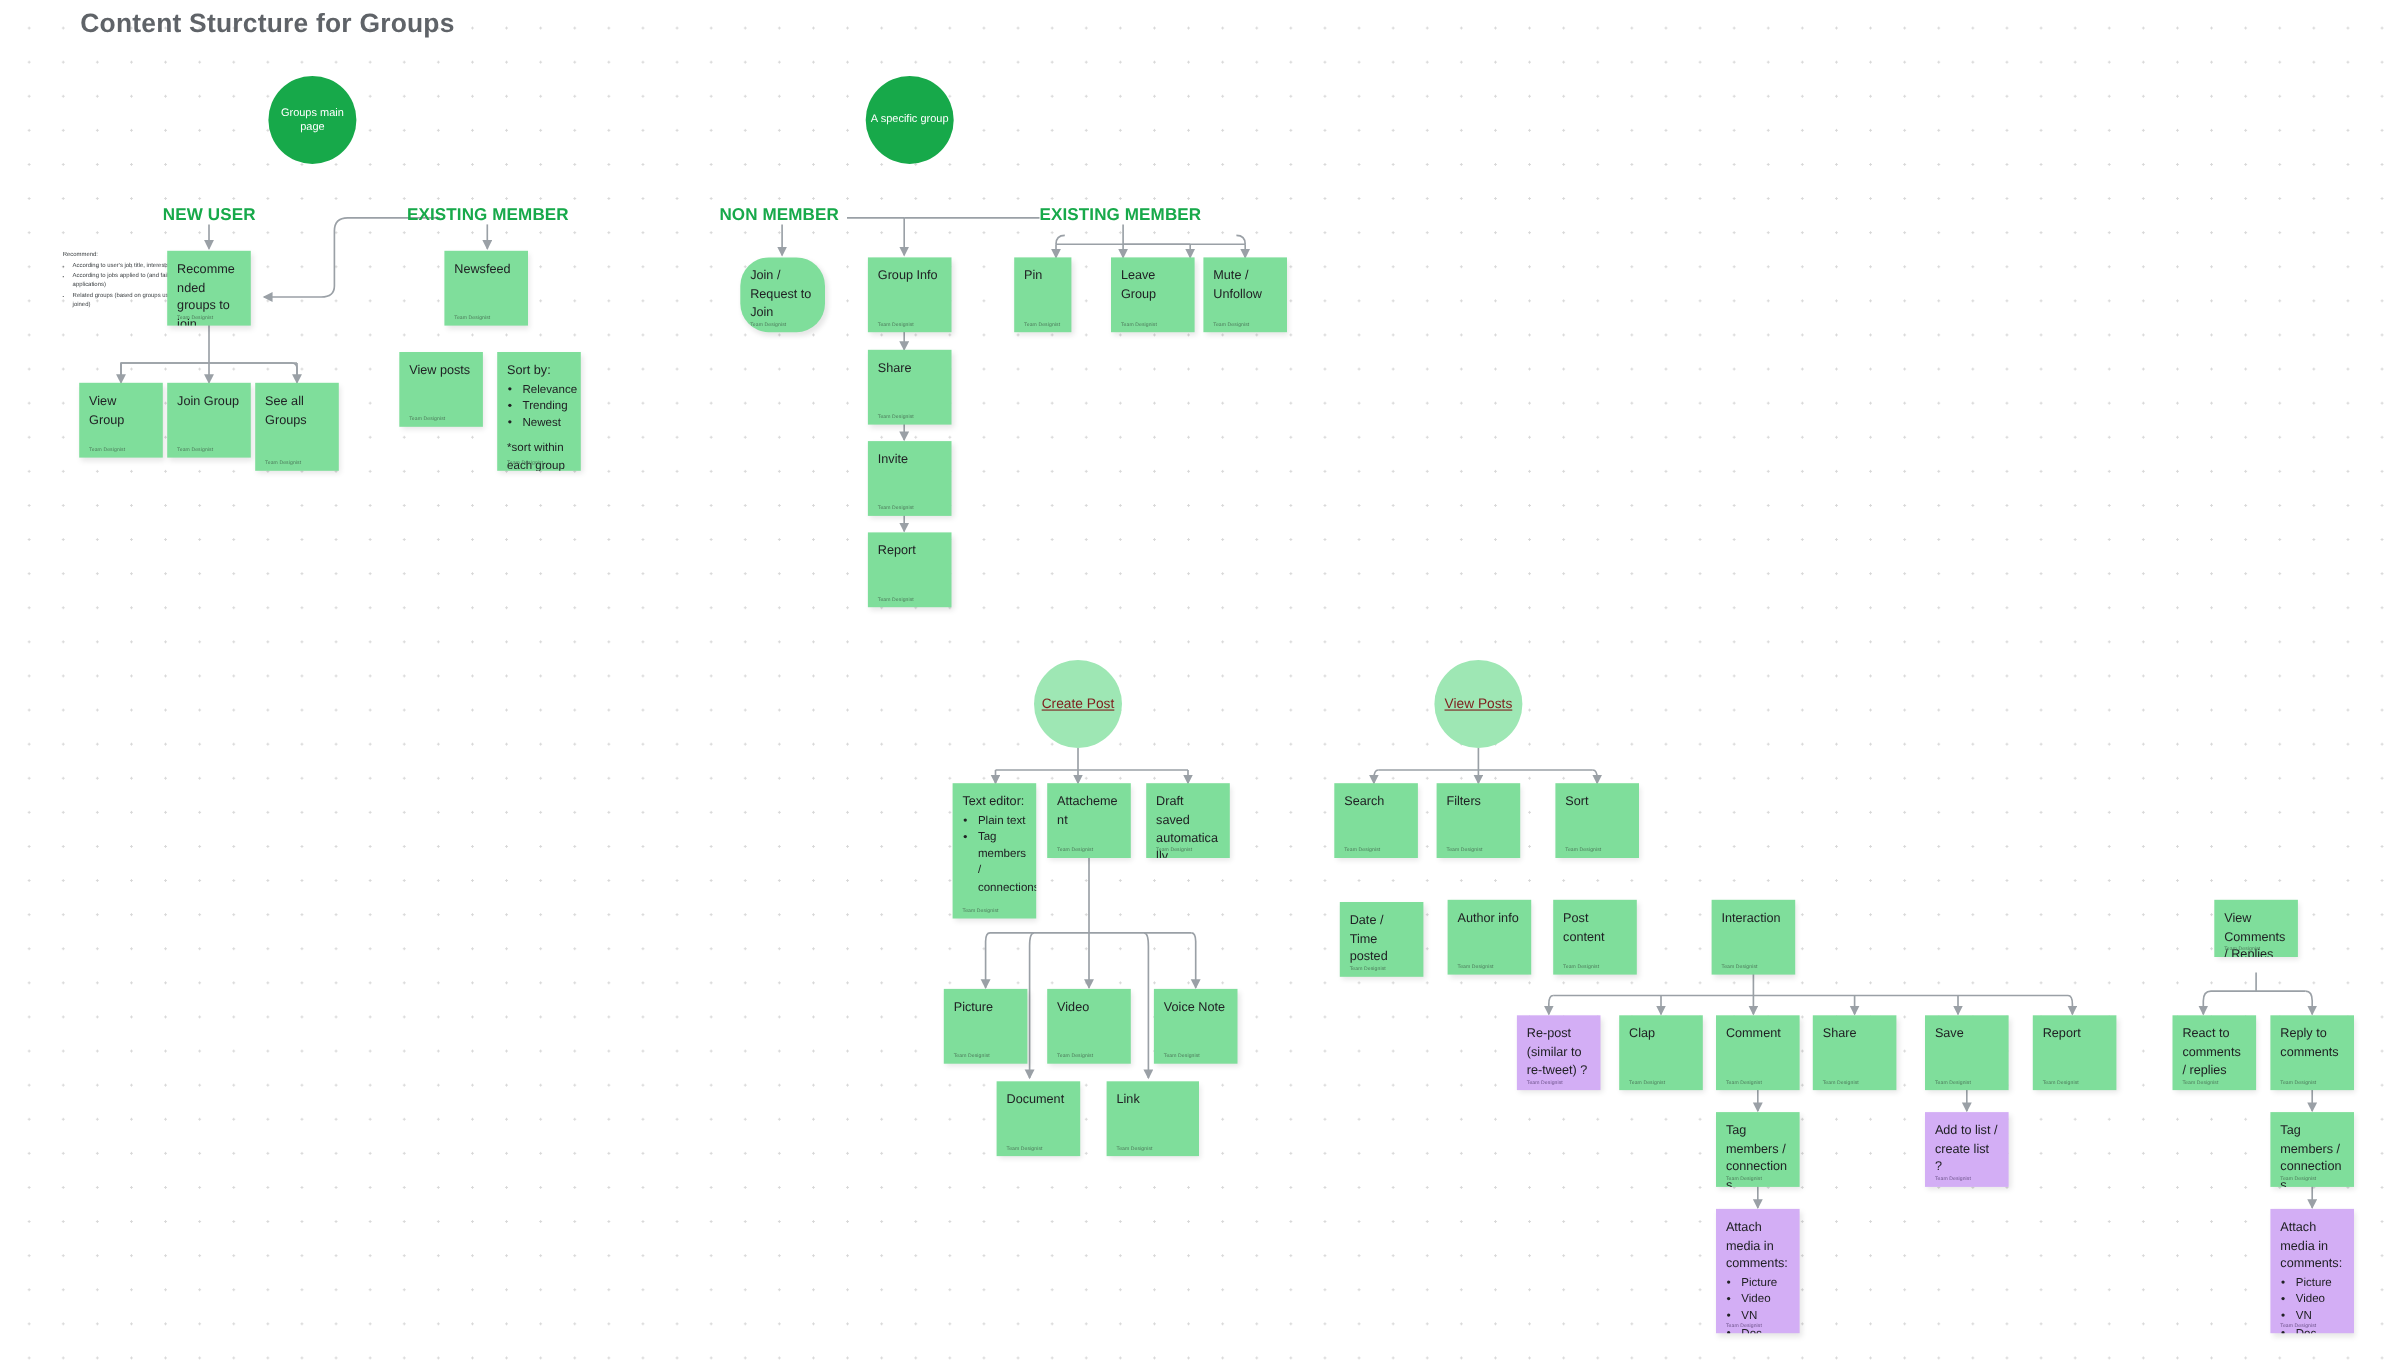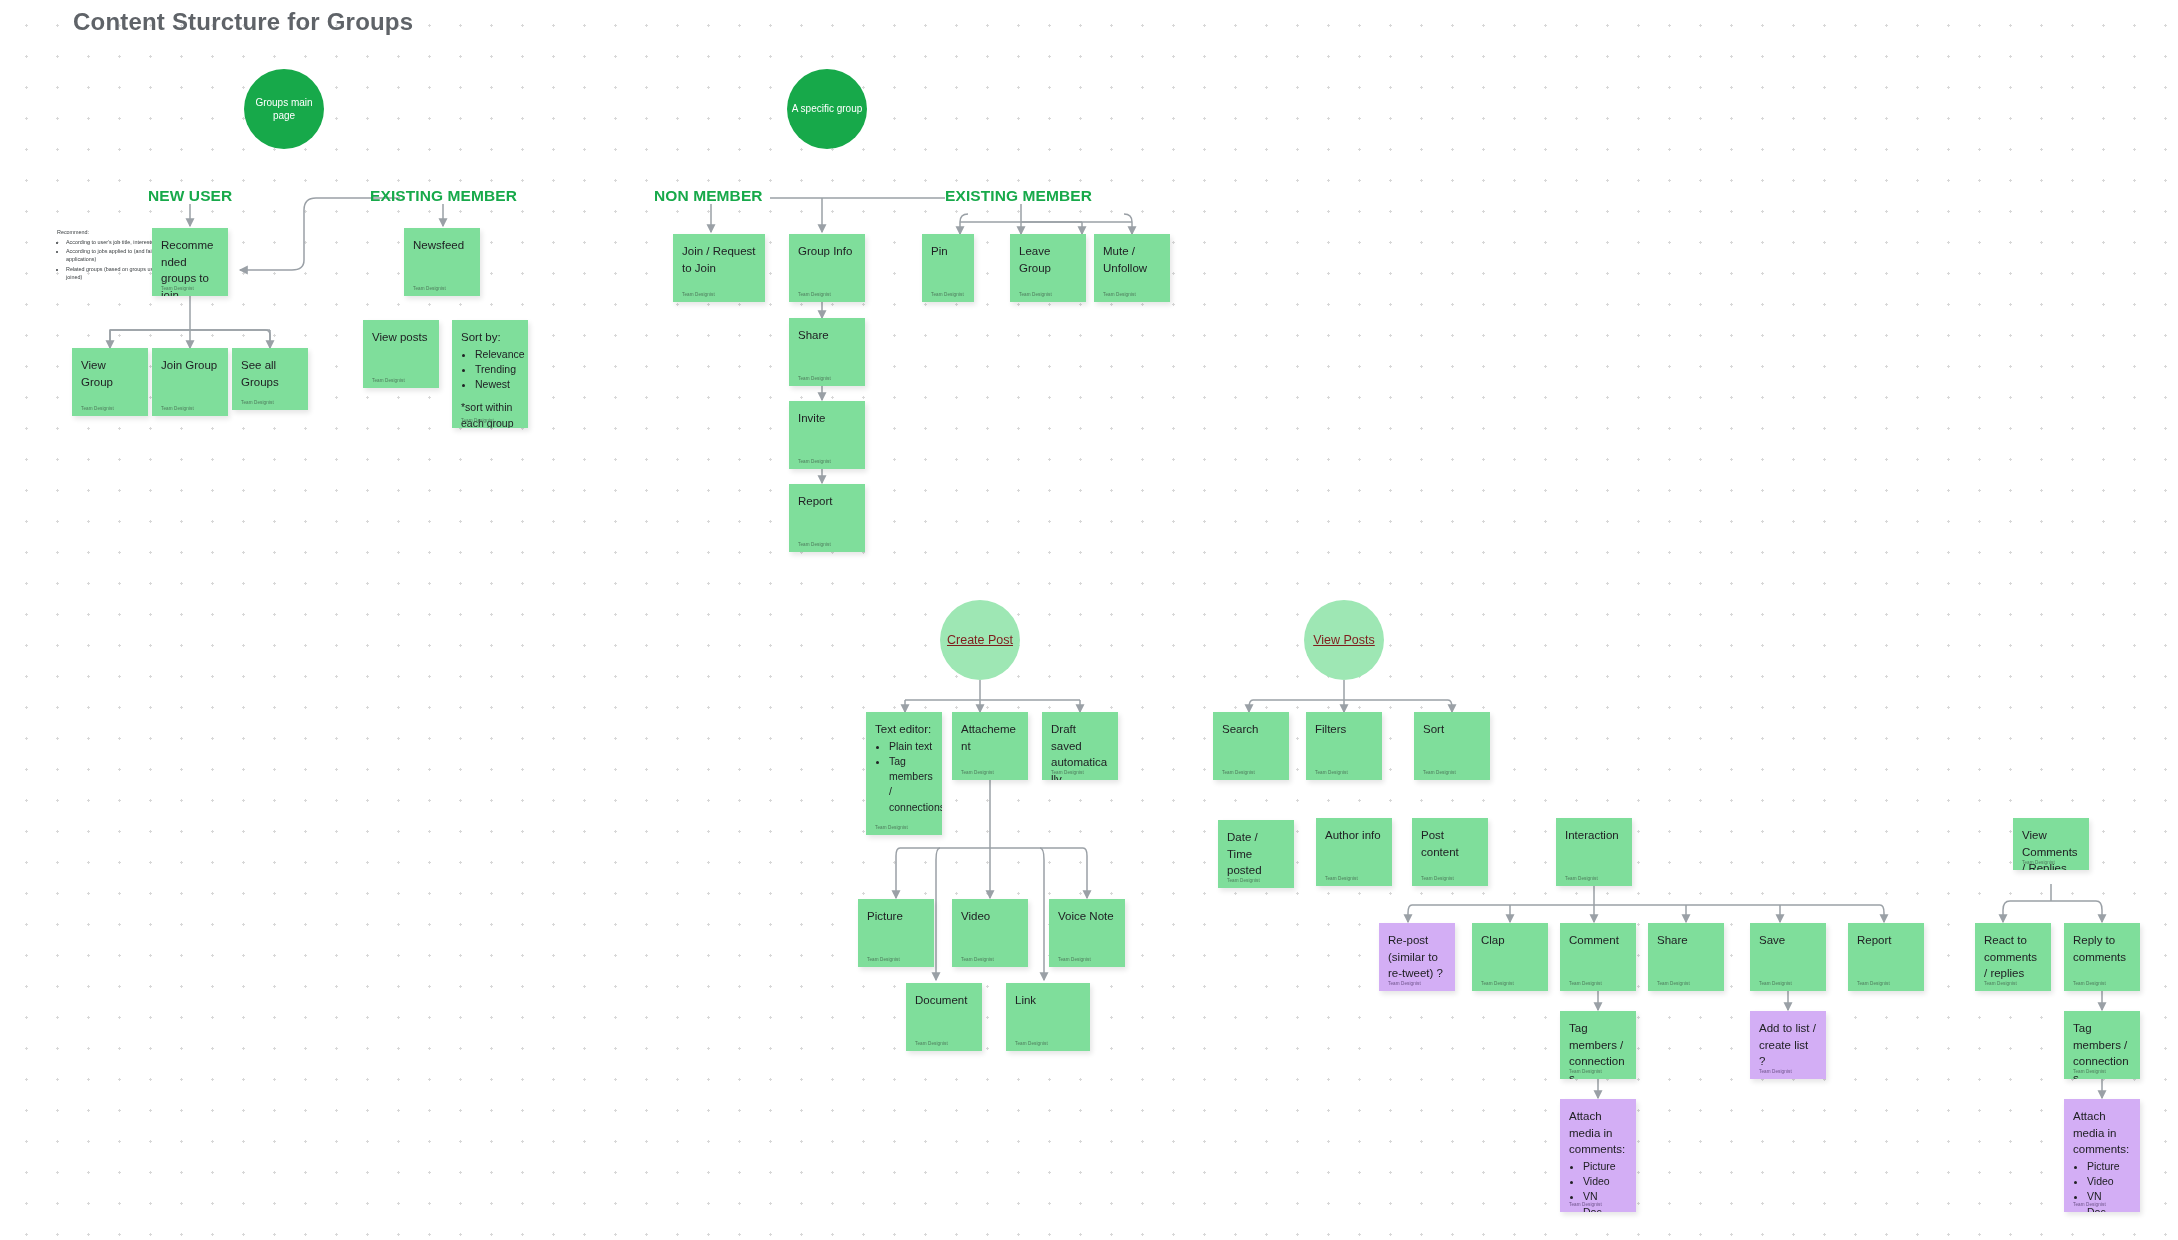--- a/index.html
+++ b/index.html
@@ -241,21 +241,21 @@
   </div>
 
   <div class="note" style="left:72px; top:348px; width:76px; height:68px;">
     <div class="note-title">View Group</div>
     <div class="author">Team Designist</div>
   </div>
   <div class="note" style="left:152px; top:348px; width:76px; height:68px;">
     <div class="note-title">Join Group</div>
     <div class="author">Team Designist</div>
   </div>
-  <div class="note" style="left:232px; top:348px; width:76px; height:62px;">
+  <div class="note" style="left:232px; top:348px; width:76px; height:80px;">
     <div class="note-title">See all Groups</div>
     <div class="author">Team Designist</div>
   </div>
 
   <div class="note" style="left:404px; top:228px; width:76px; height:68px;">
     <div class="note-title">Newsfeed</div>
     <div class="author">Team Designist</div>
   </div>
 
   <div class="note" style="left:363px; top:320px; width:76px; height:68px;">
@@ -267,21 +267,21 @@
     <div class="note-title">Sort by:</div>
     <ul>
       <li>Relevance</li>
       <li>Trending</li>
       <li>Newest</li>
     </ul>
     <div class="note-extra">*sort within each group or sorted overall</div>
     <div class="author">Team Designist</div>
   </div>
 
-  <div class="note" style="left:673px; top:234px; width:92px; height:68px;">
+  <div class="note" style="left:673px; top:234px; width:77px; height:68px;border-radius:26px;">
     <div class="note-title">Join / Request to Join</div>
     <div class="author">Team Designist</div>
   </div>
 
   <div class="note" style="left:789px; top:234px; width:76px; height:68px;">
     <div class="note-title">Group Info</div>
     <div class="author">Team Designist</div>
   </div>
   <div class="note" style="left:789px; top:318px; width:76px; height:68px;">
     <div class="note-title">Share</div>

